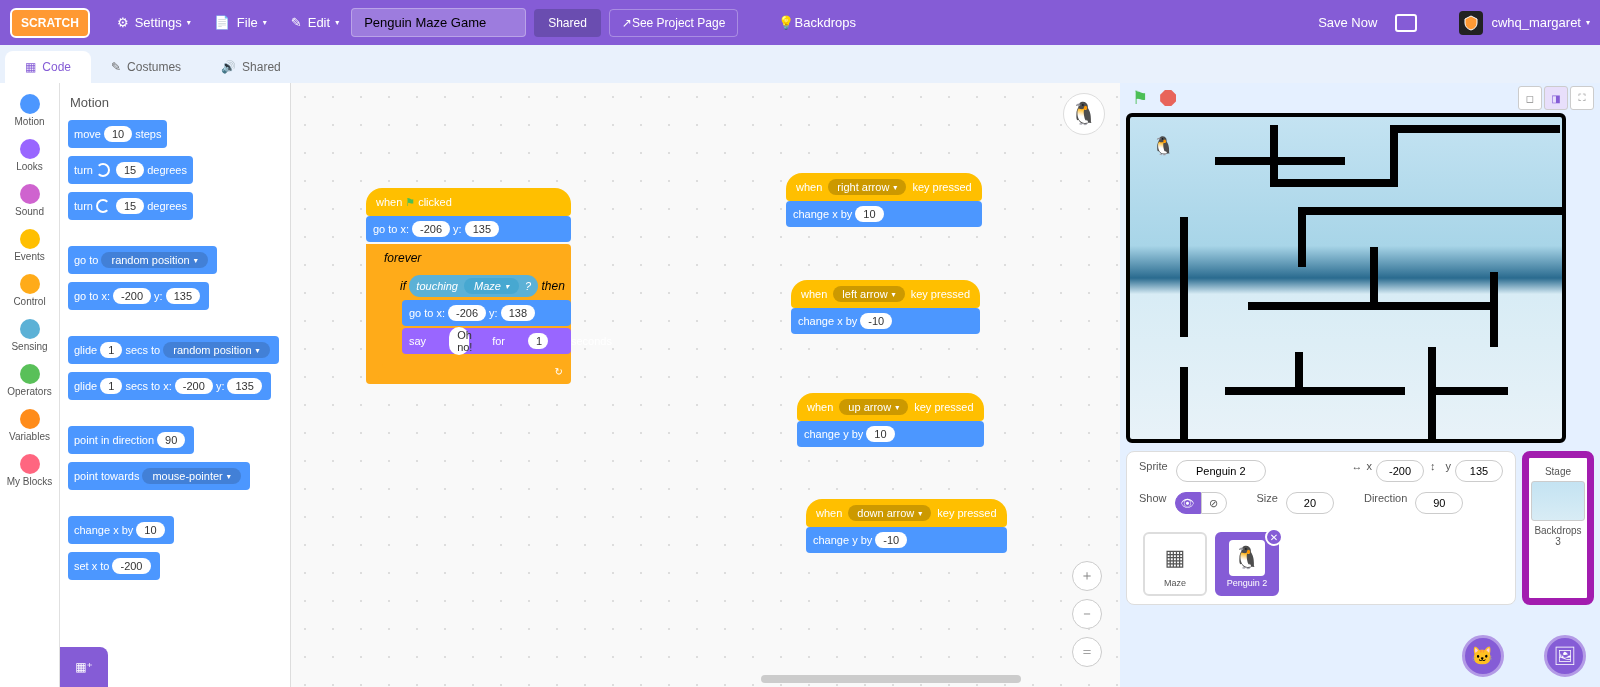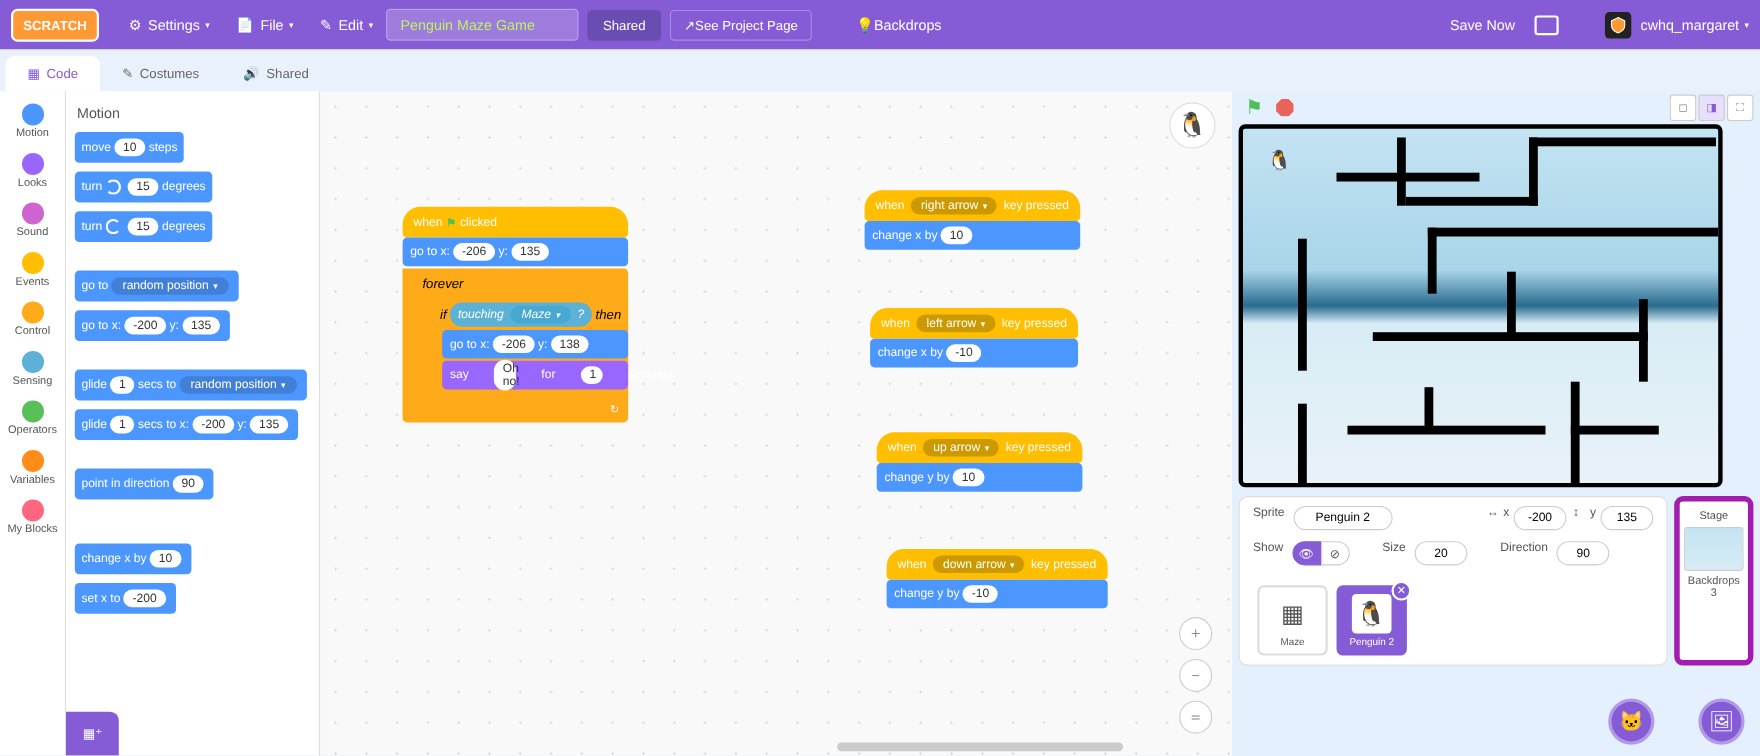--- a/index.html
+++ b/index.html
@@ -4,21 +4,21 @@
 <style>
 * { box-sizing: border-box; margin: 0; padding: 0; font-family: "Helvetica Neue", Arial, sans-serif; }
 body { background: #e5f0ff; width: 1600px; height: 687px; overflow: hidden; font-size: 12px; }
 
 
 .menubar { height: 45px; background: #855cd6; display: flex; align-items: center; padding: 0 10px; color: white; }
 .logo { width: 80px; height: 30px; background: #ff9933; border-radius: 6px; margin-right: 15px; display: flex; align-items: center; justify-content: center; font-weight: bold; color: white; border: 2px solid white; font-size: 12px; }
 .menu-item { display: flex; align-items: center; margin: 0 12px; cursor: pointer; font-size: 13px; }
 .menu-item .ic { margin-right: 6px; }
 .dropdown-arrow { margin-left: 5px; font-size: 8px; }
-.project-title { background: rgba(255,255,255,0.2); border: 1px solid rgba(255,255,255,0.3); border-radius: 4px; padding: 6px 12px; color: #bef264; width: 175px; font-size: 13px; }
+.project-title { background: rgba(255,255,255,0.2); border: 1px solid rgba(255,255,255,0.3); border-radius: 4px; padding: 6px 12px; color: #000000; width: 175px; font-size: 13px; }
 .shared-btn { background: #6a4db0; border-radius: 4px; padding: 7px 14px; margin-left: 8px; font-size: 12px; }
 .see-page { border: 1px solid rgba(255,255,255,0.3); border-radius: 4px; padding: 6px 12px; margin-left: 8px; display: flex; align-items: center; font-size: 12px; }
 .tutorials { margin-left: 40px; display: flex; align-items: center; font-size: 13px; }
 .spacer { flex: 1; }
 .save-now { margin-right: 18px; font-size: 13px; }
 .folder-icon { width: 22px; height: 18px; border: 2px solid white; border-radius: 3px; margin-right: 20px; }
 .user-area { display: flex; align-items: center; font-size: 13px; padding-left: 22px; }
 .user-badge { width: 24px; height: 24px; background: #222; border-radius: 4px; margin-right: 8px; display:flex; align-items:center; justify-content:center; }
 
 
@@ -88,21 +88,21 @@
 .toggle-btn.active { background: #855cd6; color: white; border-color: #855cd6; }
 .toggle-btn:first-of-type { border-radius: 12px 0 0 12px; }
 .toggle-btn:last-of-type { border-radius: 0 12px 12px 0; }
 
 .sprite-list { display: flex; gap: 8px; padding: 8px 0 0 4px; }
 .sprite-tile { width: 64px; height: 64px; background: white; border: 2px solid #ddd; border-radius: 6px; display: flex; flex-direction: column; align-items: center; justify-content: center; font-size: 9px; color: #555; position: relative; }
 .sprite-tile.selected { border-color: #855cd6; background: #855cd6; color: white; }
 .sprite-tile .thumb { width: 36px; height: 36px; display: flex; align-items: center; justify-content: center; font-size: 22px; background: white; border-radius: 4px; margin-bottom: 2px; }
 .sprite-tile.selected .del { position: absolute; top: -6px; right: -6px; width: 18px; height: 18px; background: #855cd6; border: 2px solid white; border-radius: 50%; color: white; font-size: 10px; display: flex; align-items: center; justify-content: center; }
 
-.stage-section { width: 72px; background: white; border-radius: 8px; margin-right: 6px; padding: 8px 4px; border: 5px solid #a21caf; display: flex; flex-direction: column; align-items: center; font-size: 10px; color: #555; }
+.stage-section { width: 72px; background: white; border-radius: 8px; margin-right: 6px; padding: 8px 4px; border: 7px solid #a21caf; display: flex; flex-direction: column; align-items: center; font-size: 10px; color: #555; }
 .stage-thumb { width: 54px; height: 40px; background: linear-gradient(#c4e3f2, #d8ecf5); border: 1px solid #ccc; border-radius: 3px; margin: 4px 0;}
 
 .fab { position: absolute; width: 42px; height: 42px; background: #855cd6; border-radius: 50%; display: flex; align-items: center; justify-content: center; color: white; font-size: 18px; border: 3px solid #b39ae6; }
 .fab.sprite-fab { bottom: 10px; right: 96px; }
 .fab.backdrop-fab { bottom: 10px; right: 14px; }
 .hscroll { position:absolute; bottom: 4px; left: 470px; width: 260px; height:8px; background:#ccc; border-radius:4px;}
 </style>
 </head>
 <body>
 
@@ -244,21 +244,24 @@
           <span class="pill">1</span>
           <span>secs to x:</span>
           <span class="pill">-200</span>
           <span>y:</span>
           <span class="pill">135</span>
         </div><br>
       <div class="block spaced">
           <span>point in direction</span>
           <span class="pill">90</span>
         </div><br>
-      <br>
+      <div class="block">
+          <span>point towards</span>
+          <span class="dpill">mouse-pointer</span>
+        </div><br>
       <div class="block spaced">
           <span>change x by</span>
           <span class="pill">10</span>
         </div><br>
       <div class="block">
           <span>set x to</span>
           <span class="pill">-200</span>
         </div>
       <div class="addext">
           <span>▦⁺</span>

